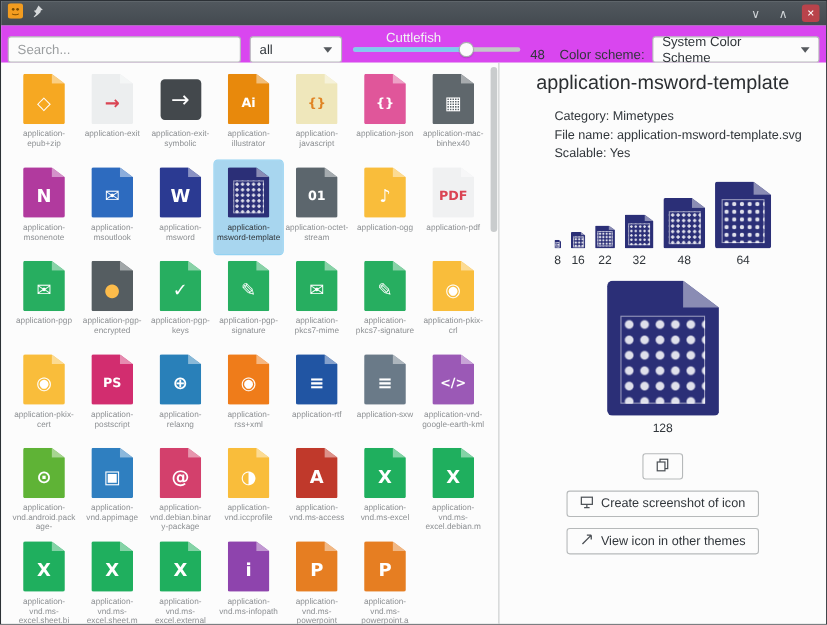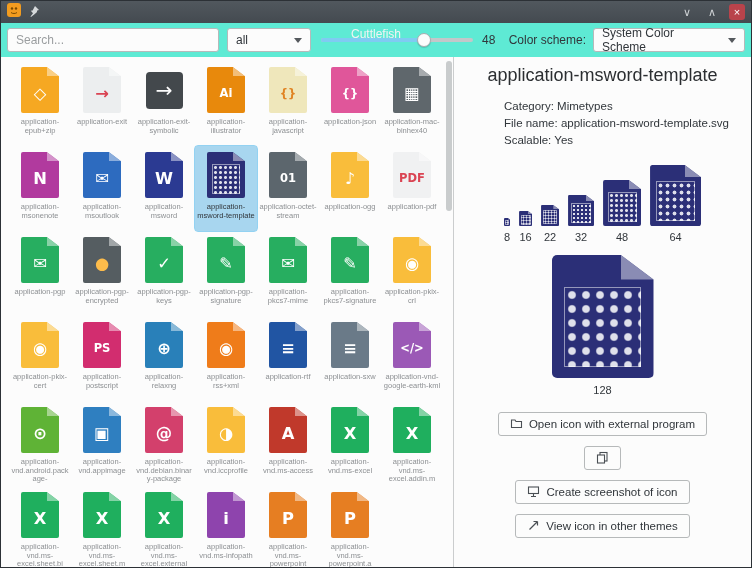--- a/index.html
+++ b/index.html
@@ -12,22 +12,22 @@
               position: relative; display: flex; align-items: center; padding: 0 6px; }
   .tb-left { display: flex; align-items: center; gap: 7px; z-index: 2; }
   .tb-title { position: absolute; left: 0; right: 0; text-align: center;
               color: #f2f3f4; font-size: 12px; margin-top: 44px; }
   .tb-controls { margin-left: auto; display: flex; align-items: center; gap: 9px; z-index: 2; }
   .wbtn { width: 16px; height: 16px; display: flex; align-items: center; justify-content: center;
           color: #cfd3d6; font-size: 11px; cursor: pointer; }
   .wbtn.close { background: #b9434b; border-radius: 3px; color: #fff; font-size: 11px; }
 
   
-  .toolbar { height: 34px; display: flex; align-items: center; padding: 0 6px;
-             background: #5eead4; }
+  .toolbar { height: 34px; display: flex; align-items: flex-end; padding: 0 6px;
+             background: #d946ef; }
   .search { width: 212px; height: 24px; border: 1px solid #b6b9ba; border-radius: 3px;
             background: #fcfcfc; padding: 0 8px; font-size: 12px; color: #31363b; outline: none; }
   .search::placeholder { color: #9b9ea0; }
   .combo { height: 24px; background: #fcfcfc; border: 1px solid #b6b9ba; border-radius: 3px;
            display: flex; align-items: center; padding: 0 8px; font-size: 12px; color: #31363b;
            cursor: pointer; justify-content: space-between; }
   .combo-filter { width: 84px; margin-left: 8px; }
   .combo-scheme { width: 152px; margin-left: 7px; }
   .chev { width: 0; height: 0; border-left: 4px solid transparent; border-right: 4px solid transparent;
           border-top: 5px solid #55595d; margin-left: 8px; }
@@ -500,21 +500,21 @@
           </div>
           <div class="cell">
             <div class="icon-box">
               <div style="position: relative; width: 38px; height: 46px;">
                 <div style="position: absolute; inset: 0px; background: rgb(31, 175, 94); clip-path: polygon(0px 0px, 68% 0px, 100% 20%, 100% 100%, 0px 100%); border-radius: 1.92px;">
                   <div style="position: absolute; top: 0px; right: 0px; width: 32%; height: 20%; background: rgba(255, 255, 255, 0.45); clip-path: polygon(0px 0px, 0px 100%, 100% 100%);"></div>
                   <div style="position: absolute; inset: 15% 0px 0px; display: flex; align-items: center; justify-content: center; color: rgb(255, 255, 255); font-size: 16.32px; font-weight: bold; font-family: &quot;DejaVu Sans&quot;, sans-serif;">X</div>
                 </div>
               </div>
             </div>
-            <div class="cell-label">application-vnd.ms-excel.addin.m</div>
+            <div class="cell-label">application-vnd.ms-excel.debian.m</div>
           </div>
           <div class="cell">
             <div class="icon-box">
               <div style="position: relative; width: 38px; height: 46px;">
                 <div style="position: absolute; inset: 0px; background: rgb(31, 175, 94); clip-path: polygon(0px 0px, 68% 0px, 100% 20%, 100% 100%, 0px 100%); border-radius: 1.92px;">
                   <div style="position: absolute; top: 0px; right: 0px; width: 32%; height: 20%; background: rgba(255, 255, 255, 0.45); clip-path: polygon(0px 0px, 0px 100%, 100% 100%);"></div>
                   <div style="position: absolute; inset: 15% 0px 0px; display: flex; align-items: center; justify-content: center; color: rgb(255, 255, 255); font-size: 16.32px; font-weight: bold; font-family: &quot;DejaVu Sans&quot;, sans-serif;">X</div>
                 </div>
               </div>
             </div>
@@ -649,26 +649,20 @@
             <div style="position: relative; width: 102px; height: 123px;">
               <div style="position: absolute; inset: 0px; background: rgb(43, 47, 119); clip-path: polygon(0px 0px, 68% 0px, 100% 20%, 100% 100%, 0px 100%); border-radius: 5.12px;">
                 <div style="position: absolute; top: 0px; right: 0px; width: 32%; height: 20%; background: rgba(255, 255, 255, 0.45); clip-path: polygon(0px 0px, 0px 100%, 100% 100%);"></div>
                 <div style="position: absolute; inset: 26% 12% 9%; background-image: radial-gradient(rgba(255, 255, 255, 0.85) 3.2px, transparent 4.57143px); background-size: 14px 14px; border: 1px solid rgba(255, 255, 255, 0.5);"></div>
               </div>
             </div>
           </div>
         <div class="lg-num">128</div>
       </div>
       <div class="buttons" id="buttons">
-          <button class="dbtn">
-            <span><svg width="13" height="13" viewBox="0 0 13 13">
-                <path d="M1.5 3h3.5l1 1.5h5.5v6h-10z" fill="none" stroke="#4a4f54" stroke-width="1.1"></path>
-              </svg></span>
-            <span>Open icon with external program</span>
-          </button>
           <button class="dbtn">
             <span><svg width="13" height="13" viewBox="0 0 13 13">
                 <rect x="4" y="1.5" width="7" height="8.5" fill="none" stroke="#4a4f54" stroke-width="1.1"></rect>
                 <rect x="1.5" y="4" width="7" height="8" fill="#fcfcfc" stroke="#4a4f54" stroke-width="1.1"></rect>
               </svg></span>
           </button>
           <button class="dbtn">
             <span><svg width="13" height="13" viewBox="0 0 13 13">
                 <rect x="1.5" y="2" width="10" height="6.5" fill="none" stroke="#4a4f54" stroke-width="1.1"></rect>
                 <path d="M4 11.5h5M6.5 8.5v3" stroke="#4a4f54" stroke-width="1.1" fill="none"></path>

